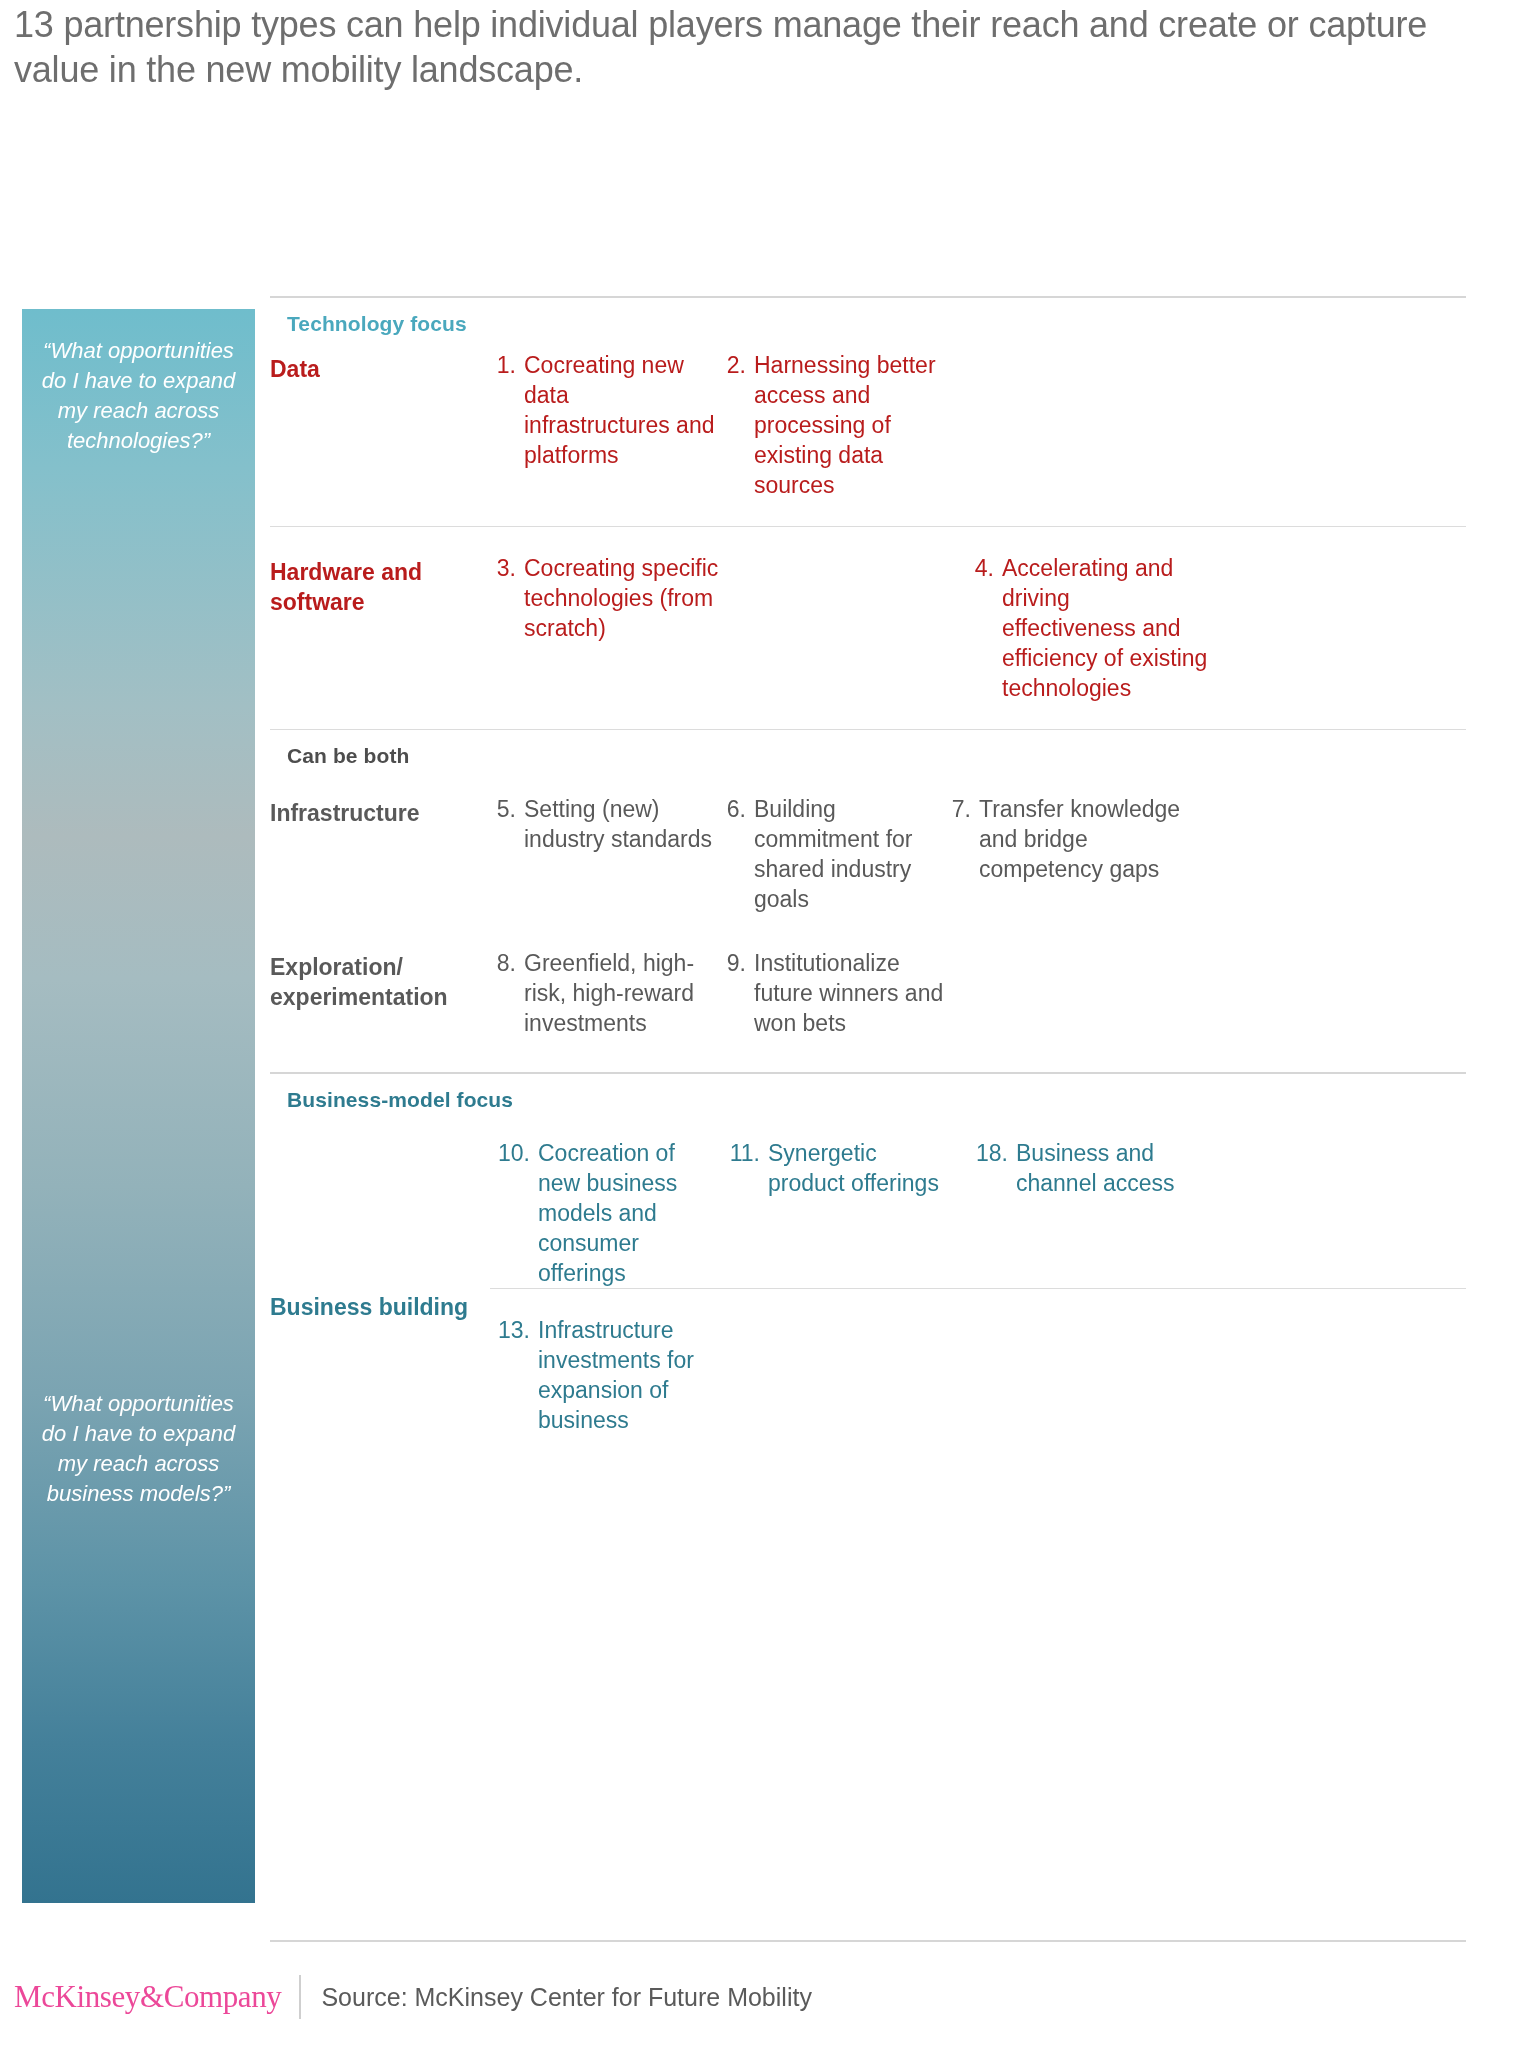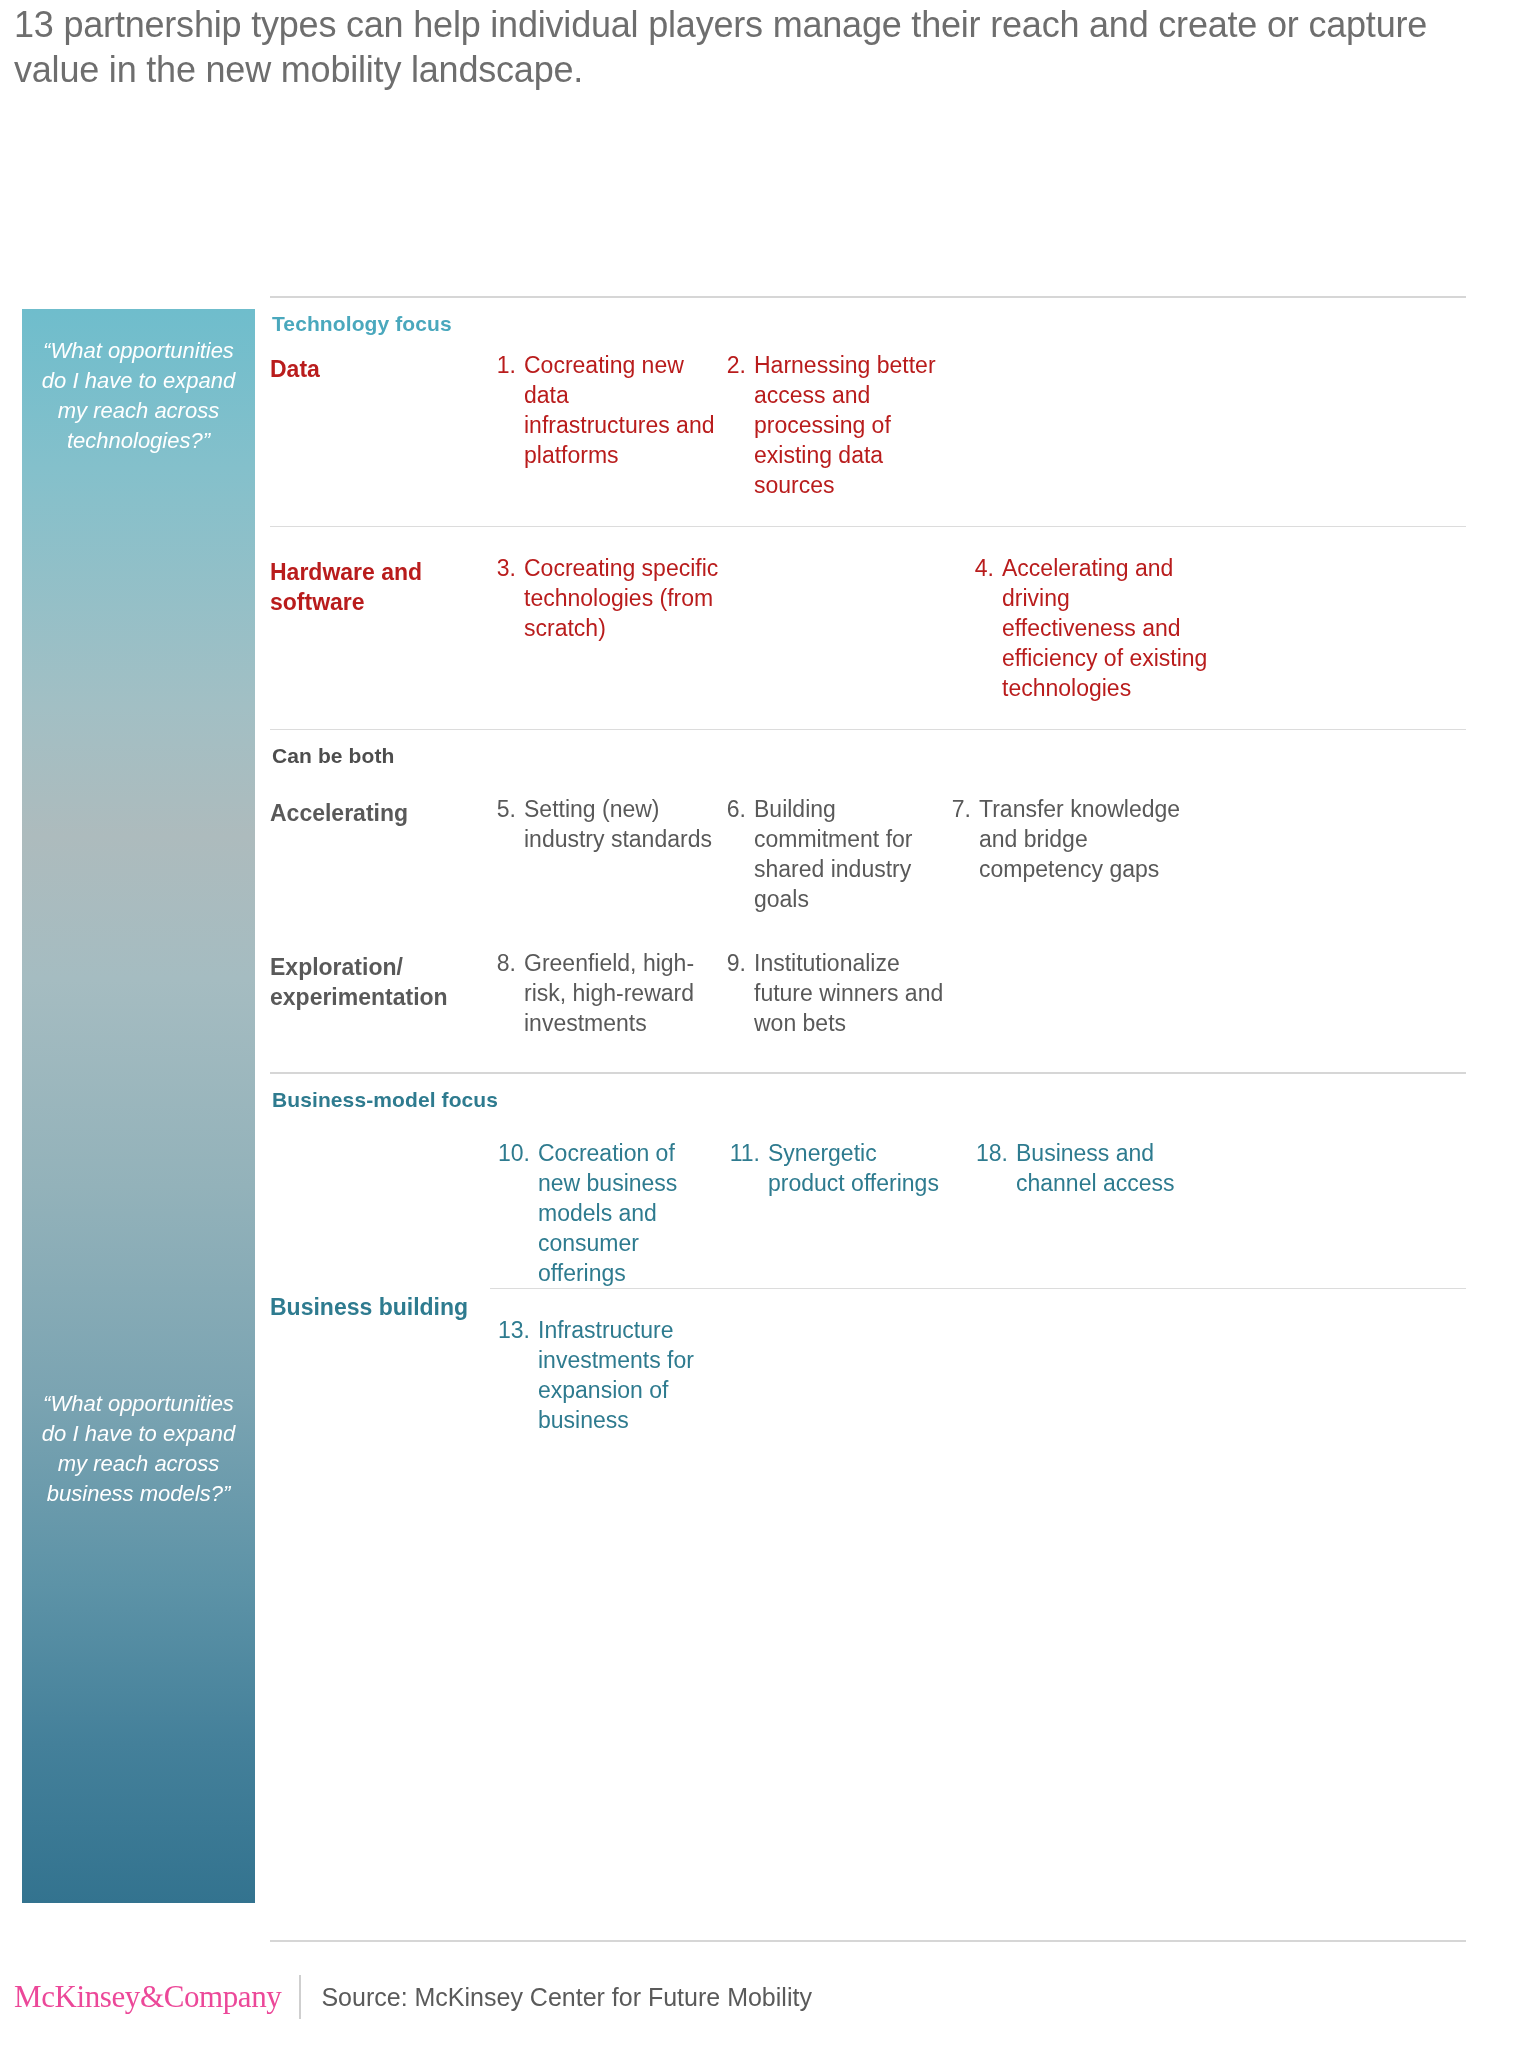--- a/index.html
+++ b/index.html
@@ -105,20 +105,21 @@
     background: #d6d6d6;
     width: 100%;
   }
   .rule.thin { height: 1px; background: #dcdcdc; }
 
   .section-head {
     font-size: 21px;
     font-weight: bold;
     padding: 14px 0 0 2px;
     letter-spacing: 0.1px;
+    margin-left: 15px;
   }
   .section-head.tech { color: #4aa8bd; }
   .section-head.both { color: #4d4d4d; }
   .section-head.biz  { color: #2e7b8f; }
 
   .row {
     display: flex;
     align-items: flex-start;
     width: 100%;
   }
@@ -269,21 +270,21 @@
     </div>
 
     <div class="gap-md"></div>
 
     <div class="rule thin"></div>
     <div class="section-head both">Can be both</div>
 
     <div class="gap-md"></div>
 
     <div class="row t-both">
-      <div class="row-label">Accelerating</div>
+      <div class="row-label">Infrastructure</div>
       <div class="cells">
         <div class="cell col-a">
           <span class="num num-w-1">5.</span>
           <span class="txt">Setting (new) industry standards</span>
         </div>
         <div class="cell col-b">
           <span class="num num-w-1">6.</span>
           <span class="txt">Building commitment for shared industry goals</span>
         </div>
         <div class="cell col-c">

